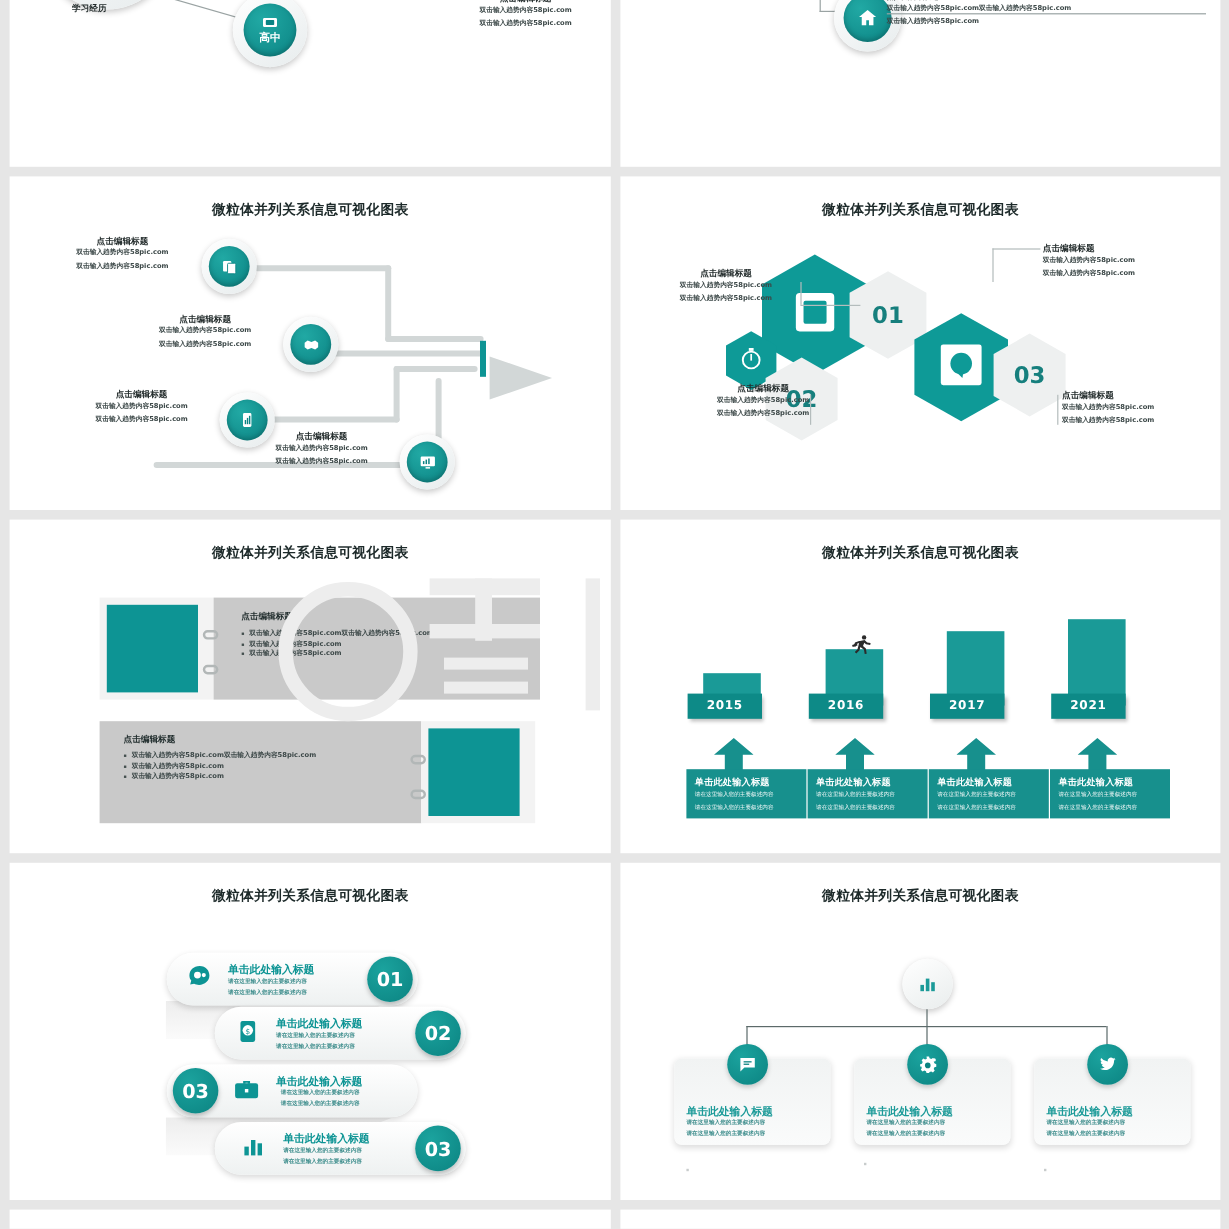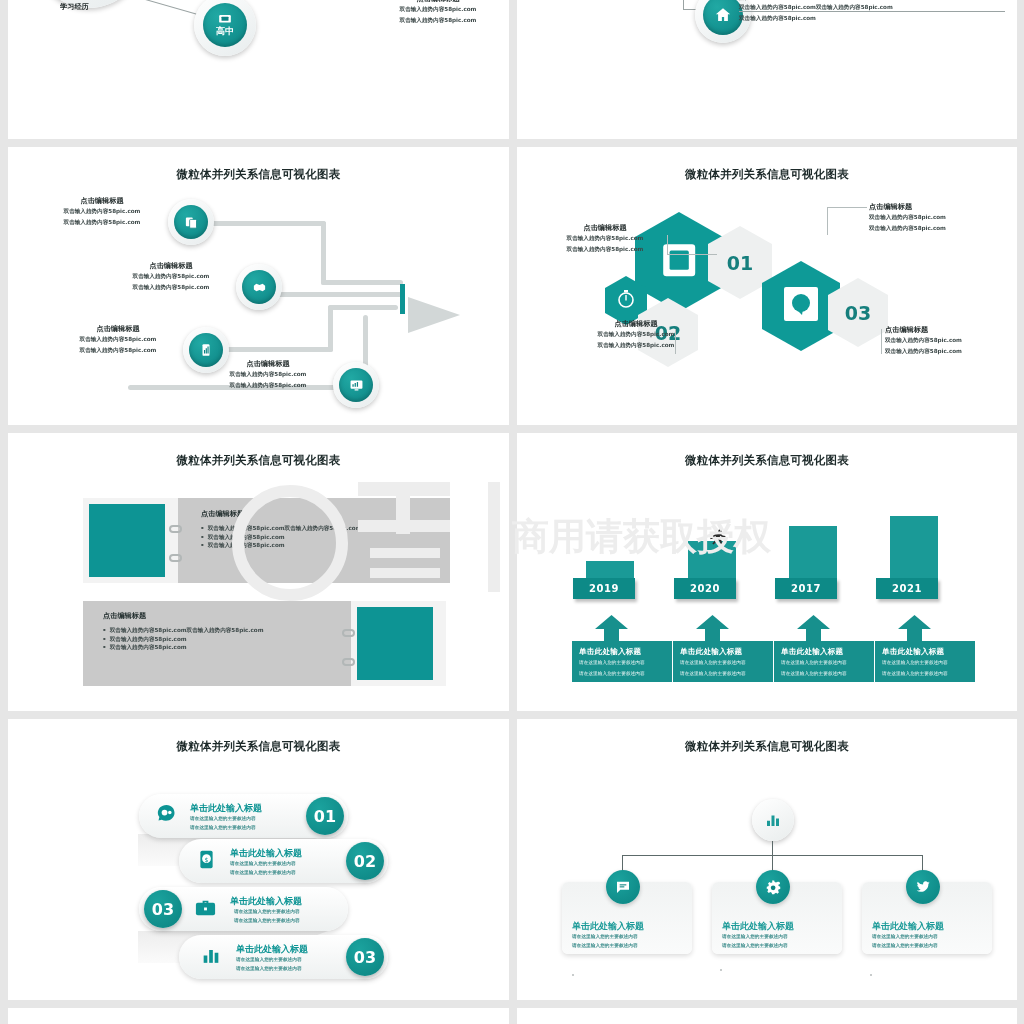--- a/index.html
+++ b/index.html
@@ -401,22 +401,22 @@
     <div class="bar" style="left:171px; top:108px; width:48px; height:47px;"></div>
     <div class="bar" style="left:272px; top:93px; width:48px; height:62px;"></div>
     <div class="bar" style="left:373px; top:83px; width:48px; height:72px;"></div>
 
     <svg style="position:absolute; left:190px; top:95px;" width="22" height="20" viewBox="0 0 24 24" fill="#2b2b2b">
       <circle cx="14.5" cy="3.8" r="2.2"></circle>
       <path d="M10.5 7.5l4.5-1 2.6 2.4 3.4.6-.4 1.8-4.2-.7-1.7-1.4-1.3 3.3 2.9 2.4.8 5.3-2 .3-.7-4.3-3.6-2.8-.9 3.2-3.2 3.3-1.5-1.4 2.7-2.9 1.6-6.1-2.6 1-1 2.6-1.8-.7 1.3-3.4 4.1-1.5z"></path>
       <path d="M2.5 11.5l4.8-1.6.6 1.9-4.8 1.6z"></path>
     </svg>
 
-    <div class="yr-tab" style="left:56px; top:145px; width:62px; height:21px;">2019</div>
-    <div class="yr-tab" style="left:157px; top:145px; width:62px; height:21px;">2020</div>
+    <div class="yr-tab" style="left:56px; top:145px; width:62px; height:21px;">2015</div>
+    <div class="yr-tab" style="left:157px; top:145px; width:62px; height:21px;">2016</div>
     <div class="yr-tab" style="left:258px; top:145px; width:62px; height:21px;">2017</div>
     <div class="yr-tab" style="left:359px; top:145px; width:62px; height:21px;">2021</div>
 
     <svg class="arrow-up" style="left:78px; top:182px;" width="33" height="32" viewBox="0 0 33 32">
         <polygon points="16.5,0 33,14 24,14 24,32 9,32 9,14 0,14" fill="#17908d"></polygon>
       </svg>
     <svg class="arrow-up" style="left:179px; top:182px;" width="33" height="32" viewBox="0 0 33 32">
         <polygon points="16.5,0 33,14 24,14 24,32 9,32 9,14 0,14" fill="#17908d"></polygon>
       </svg>
     <svg class="arrow-up" style="left:280px; top:182px;" width="33" height="32" viewBox="0 0 33 32">
@@ -550,15 +550,14 @@
     <div class="tc-d" style="left:355px; top:222px;">请在这里输入您的主要叙述内容</div>
 
     <div style="position:absolute;left:55px;top:255px;width:2px;height:2px;background:#c8cccc;"></div>
     <div style="position:absolute;left:203px;top:250px;width:2px;height:2px;background:#c8cccc;"></div>
     <div style="position:absolute;left:353px;top:255px;width:2px;height:2px;background:#c8cccc;"></div>
   </div>
 
   <div class="card" id="r5c1"></div>
   <div class="card" id="r5c2"></div>
 
-  <div class="wm-text" style="left:512px; top:512px; font-size:37px;">商用请获取授权</div>
 
 </div>
 
 </body></html>

